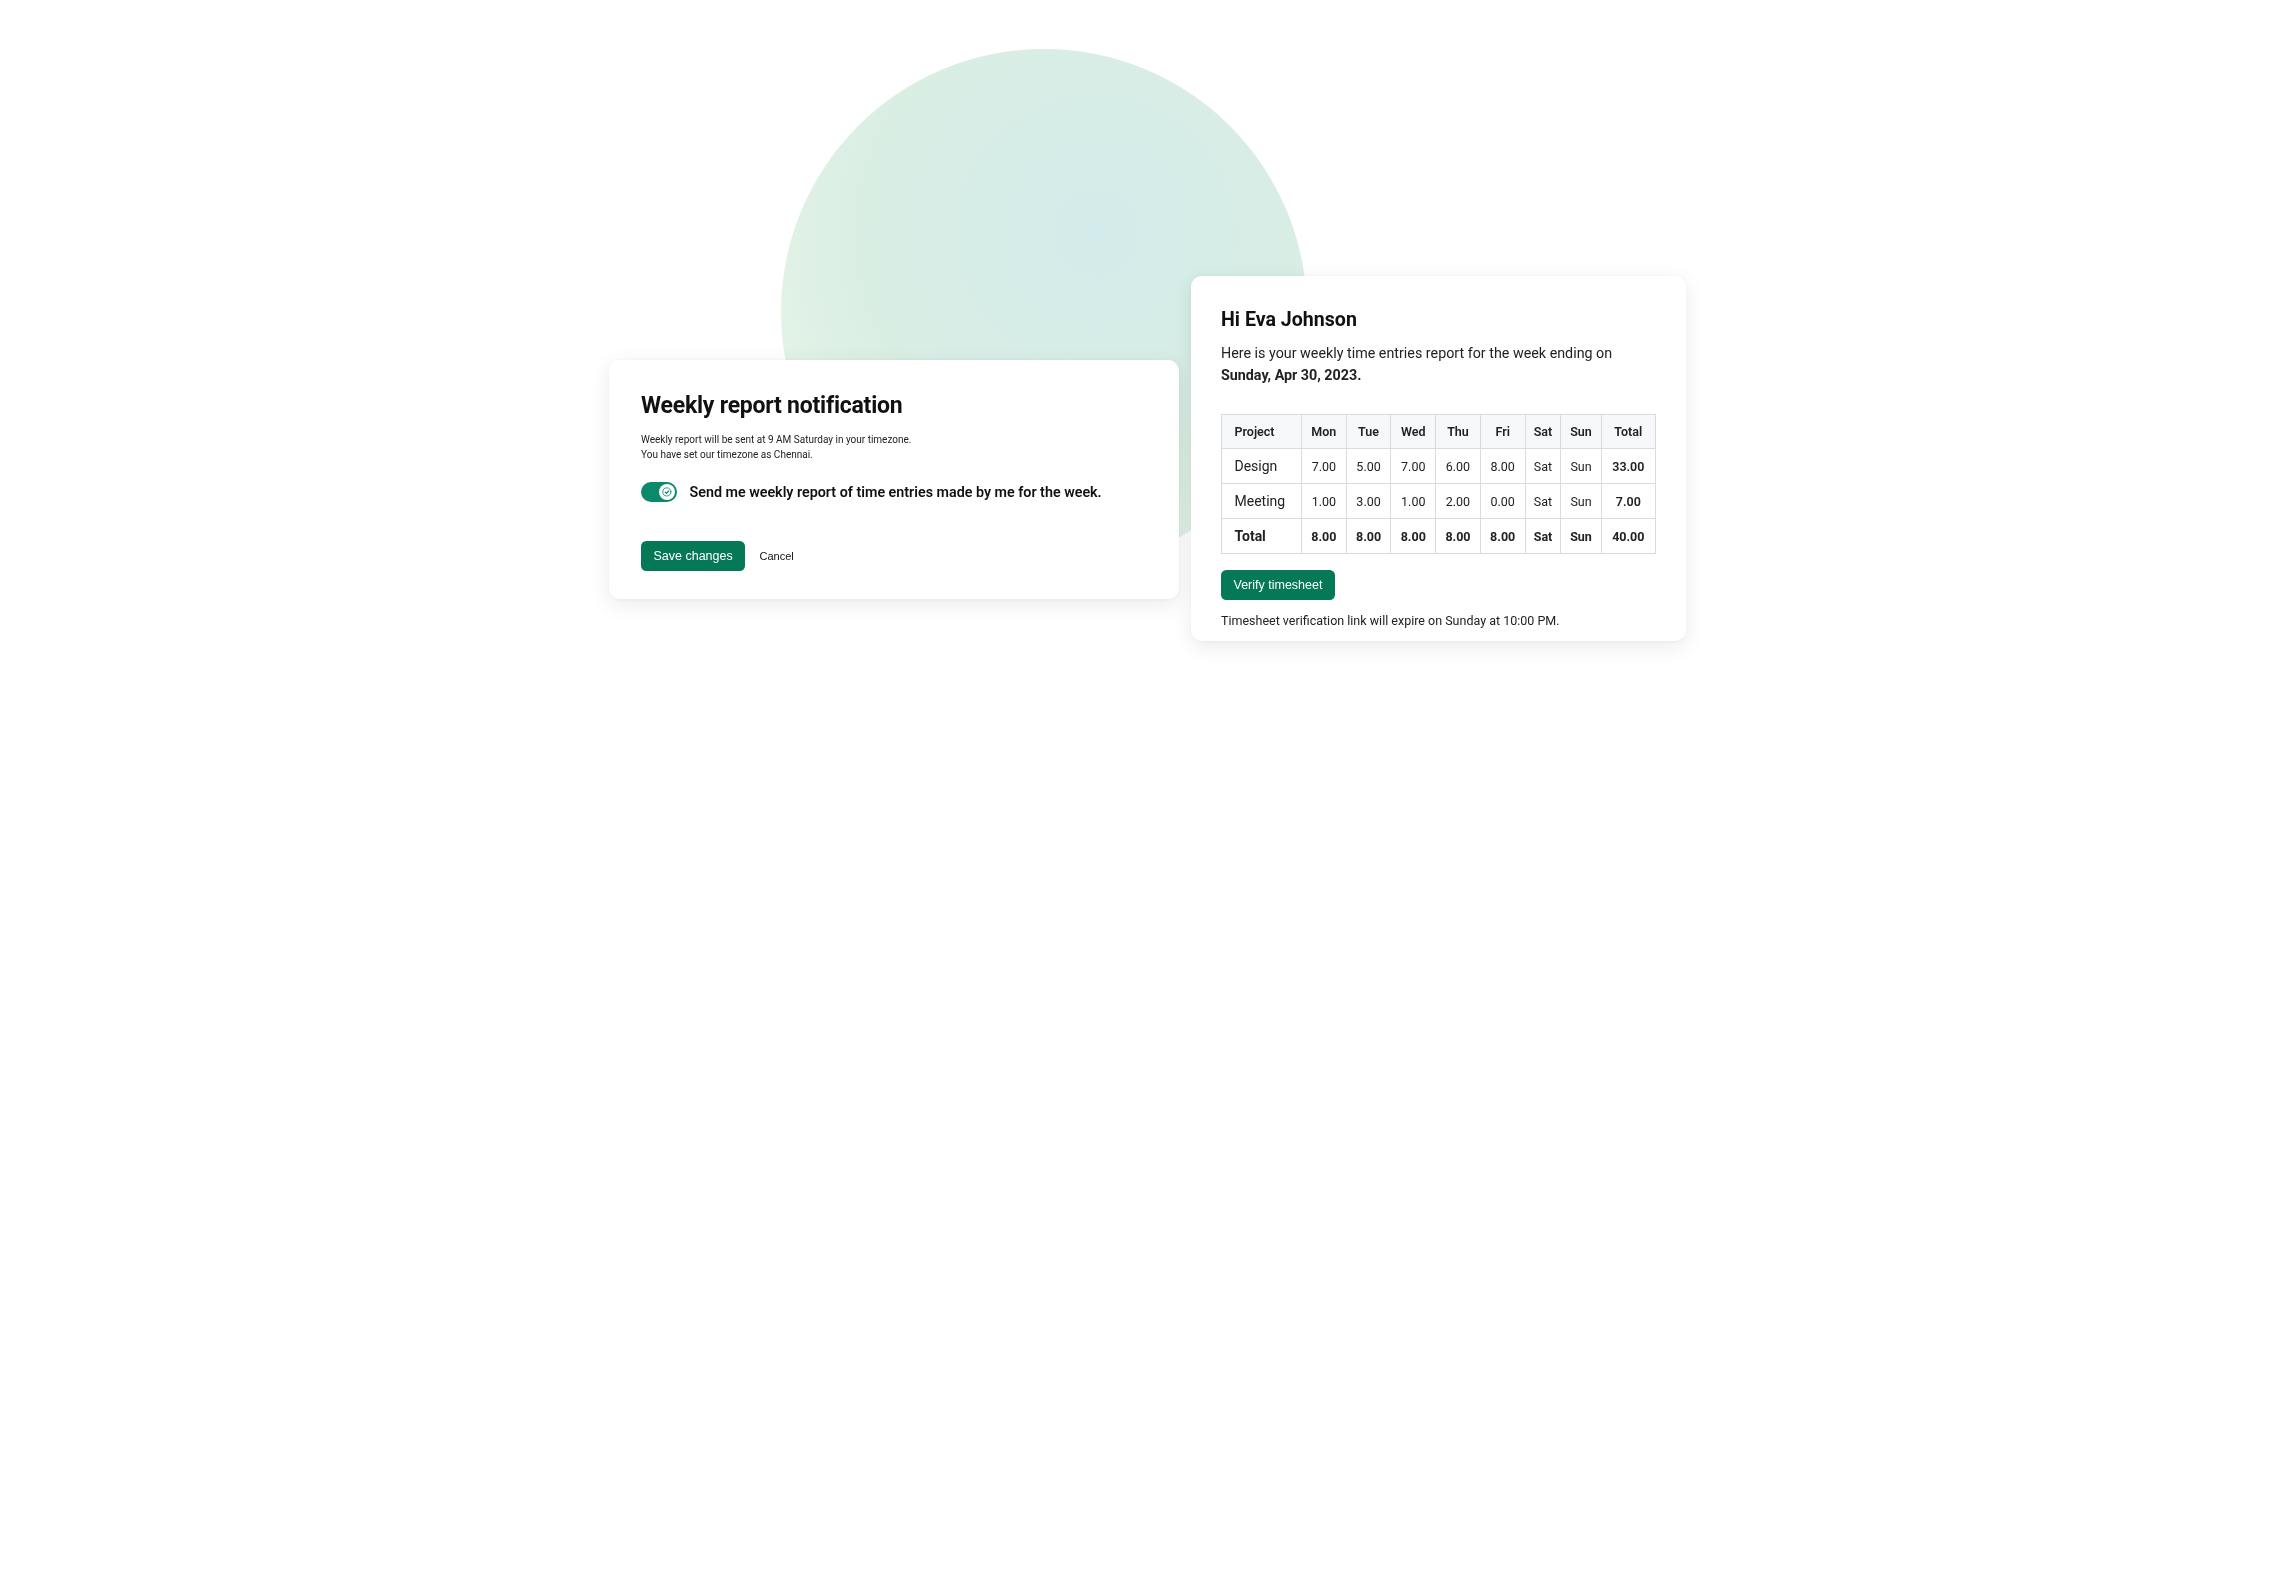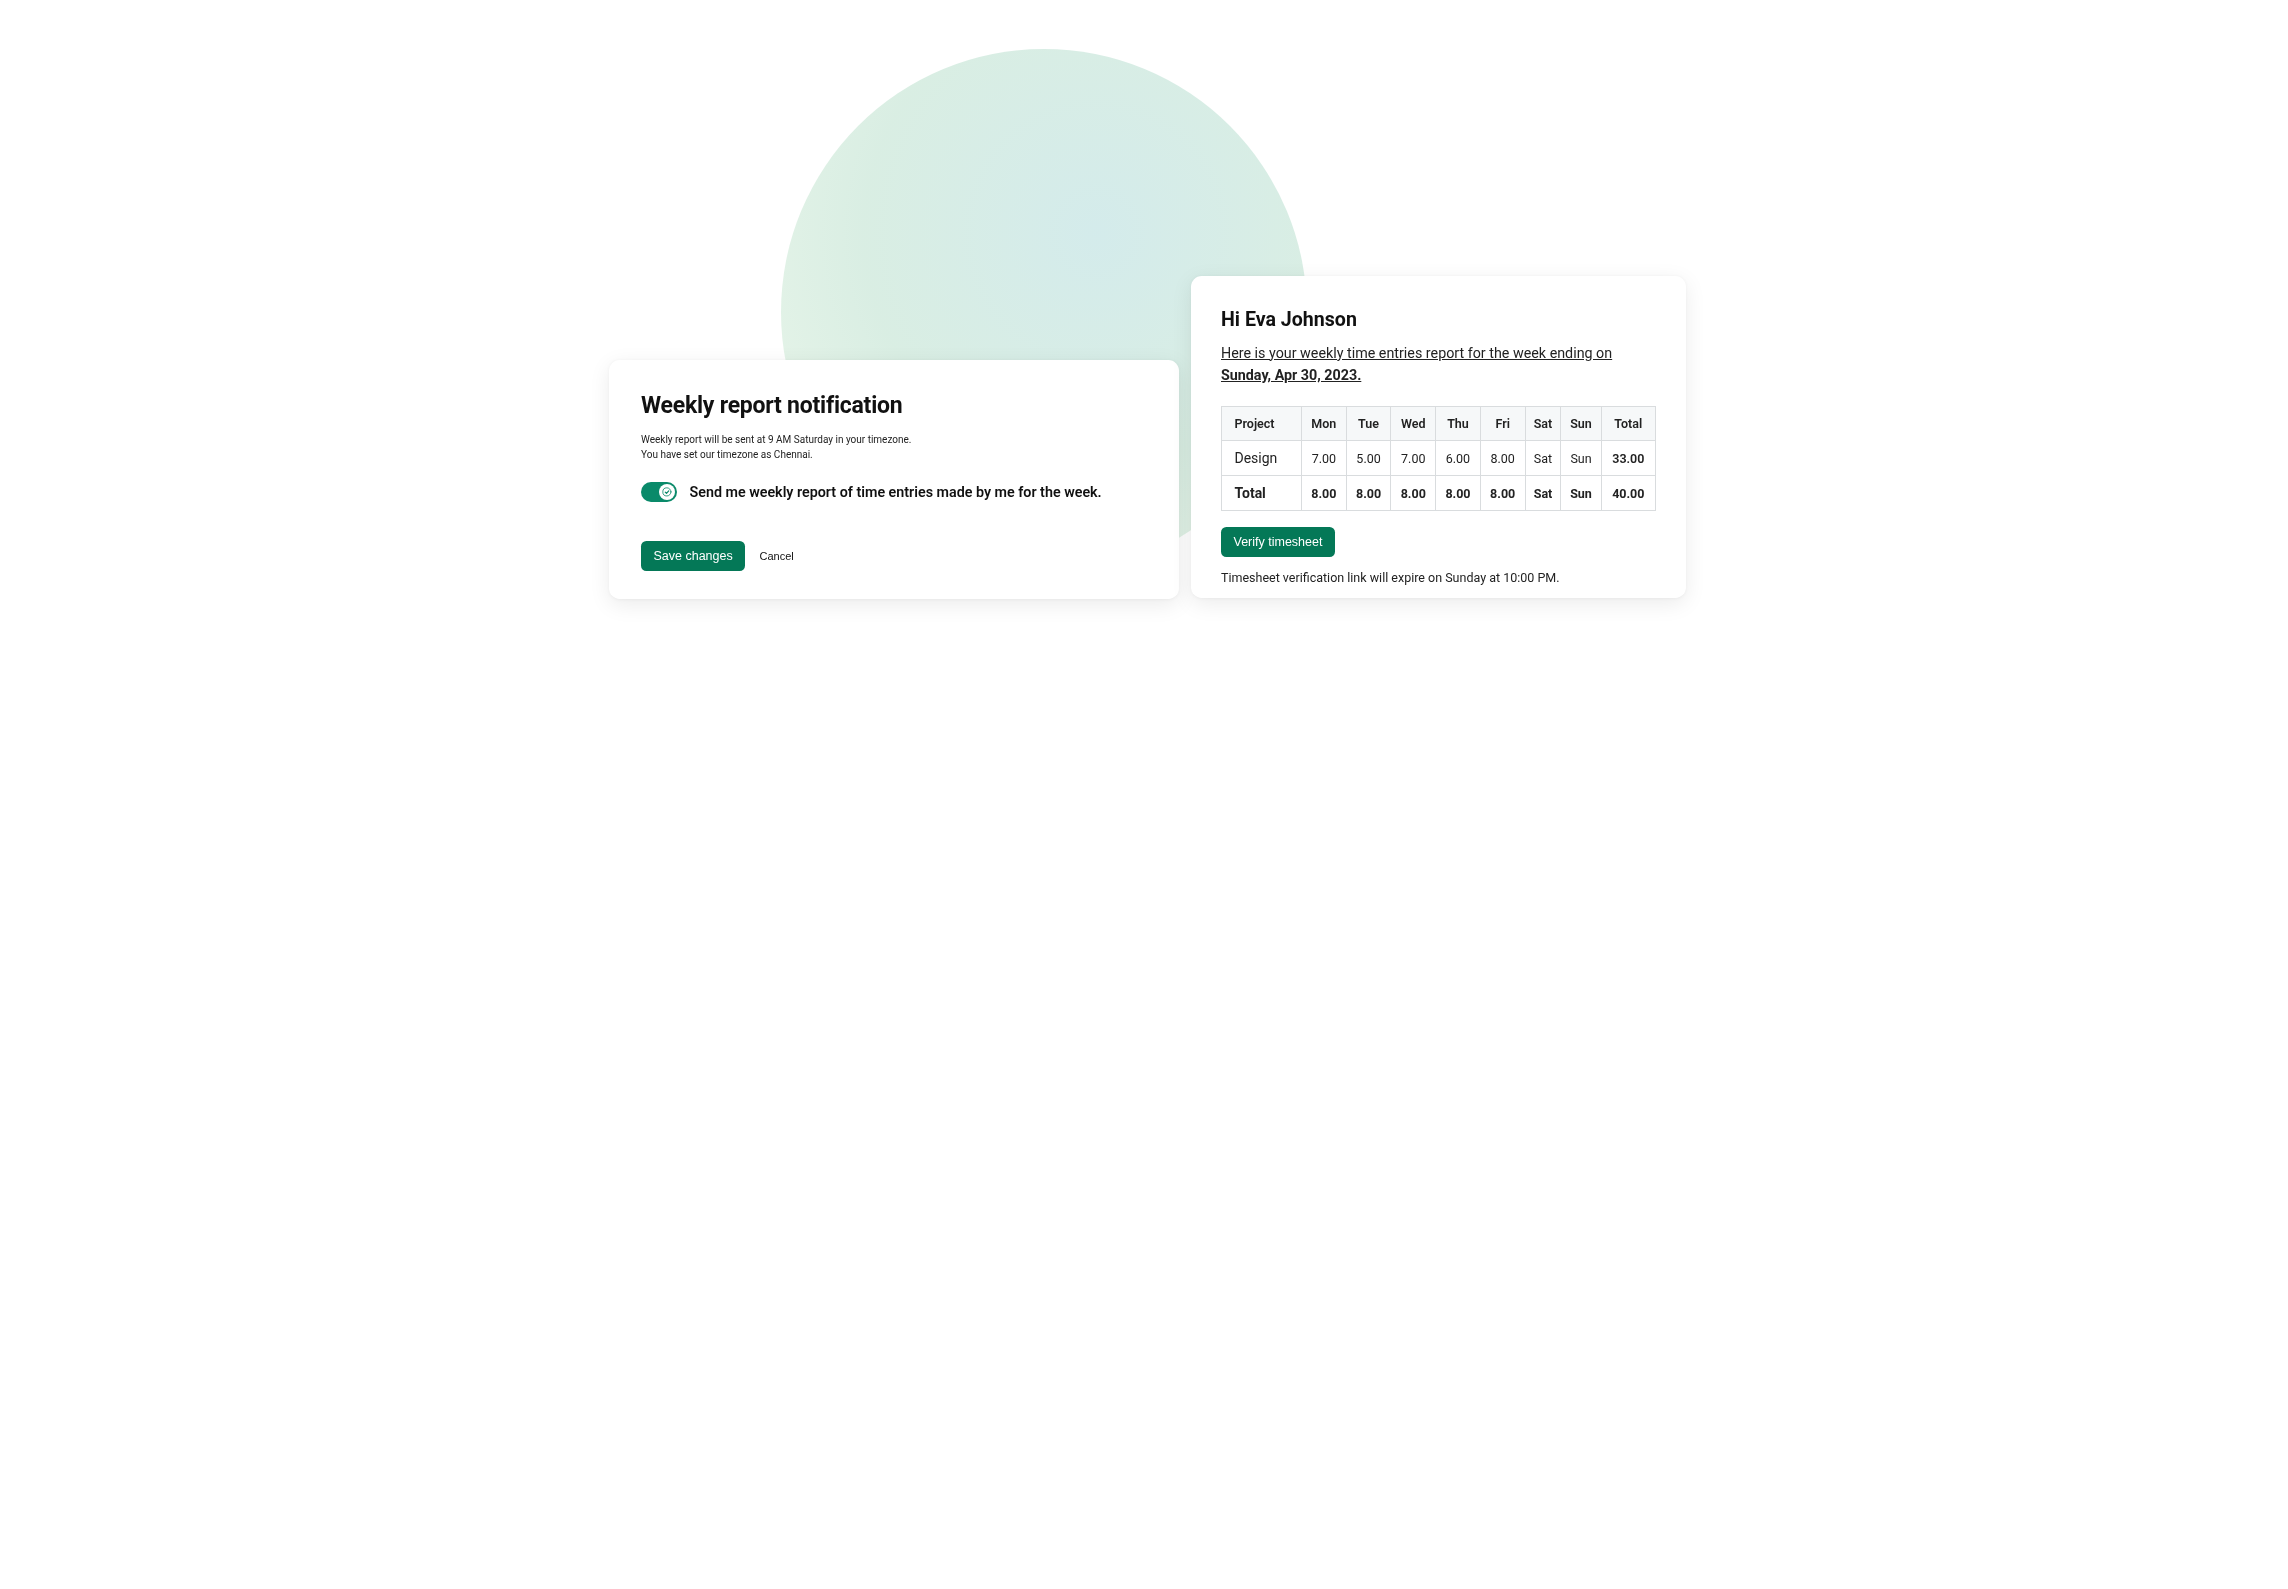--- a/index.html
+++ b/index.html
@@ -122,22 +122,21 @@
   .card-report h2 {
     font-size: 19.6px;
     font-weight: 700;
     color: #111;
     margin-bottom: 10.7px;
   }
   .report-sub {
     font-size: 14.3px;
     line-height: 1.55;
     color: #222;
-    margin-bottom: 20px;
-    text-decoration: underline;
+    margin-bottom: 28px;
   }
   .report-sub .bold { font-weight: 700; }
 
   table.timesheet {
     width: 100%;
     border-collapse: collapse;
     font-size: 12.5px;
     margin-bottom: 16px;
   }
   .timesheet th, .timesheet td {
@@ -225,20 +224,31 @@
           <td class="proj-cell">Design</td>
           <td>7.00</td>
           <td>5.00</td>
           <td>7.00</td>
           <td>6.00</td>
           <td>8.00</td>
           <td>Sat</td>
           <td>Sun</td>
           <td class="total-col">33.00</td>
         </tr>
+        <tr>
+          <td class="proj-cell">Meeting</td>
+          <td>1.00</td>
+          <td>3.00</td>
+          <td>1.00</td>
+          <td>2.00</td>
+          <td>0.00</td>
+          <td>Sat</td>
+          <td>Sun</td>
+          <td class="total-col">7.00</td>
+        </tr>
         <tr class="total-row">
           <td class="proj-cell">Total</td>
           <td>8.00</td>
           <td>8.00</td>
           <td>8.00</td>
           <td>8.00</td>
           <td>8.00</td>
           <td>Sat</td>
           <td>Sun</td>
           <td>40.00</td>

